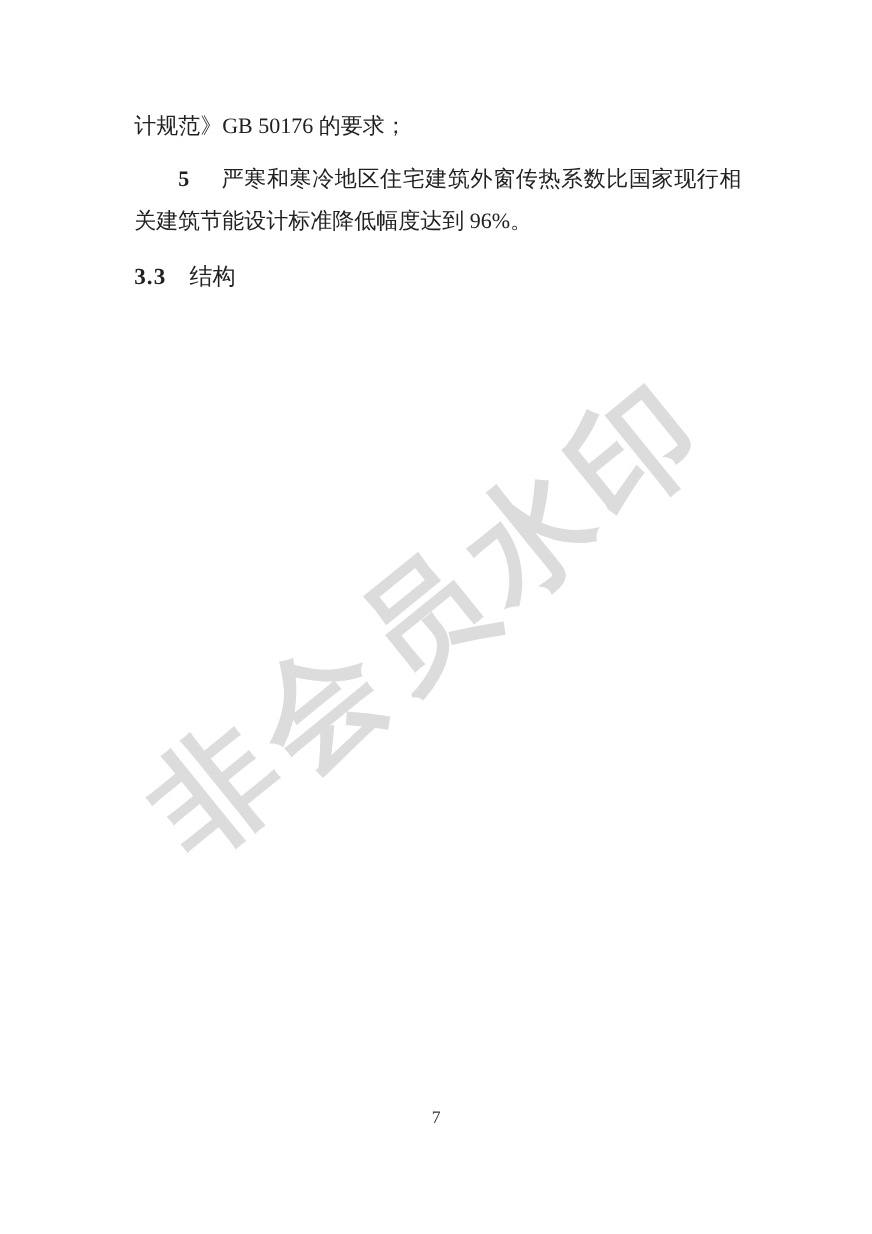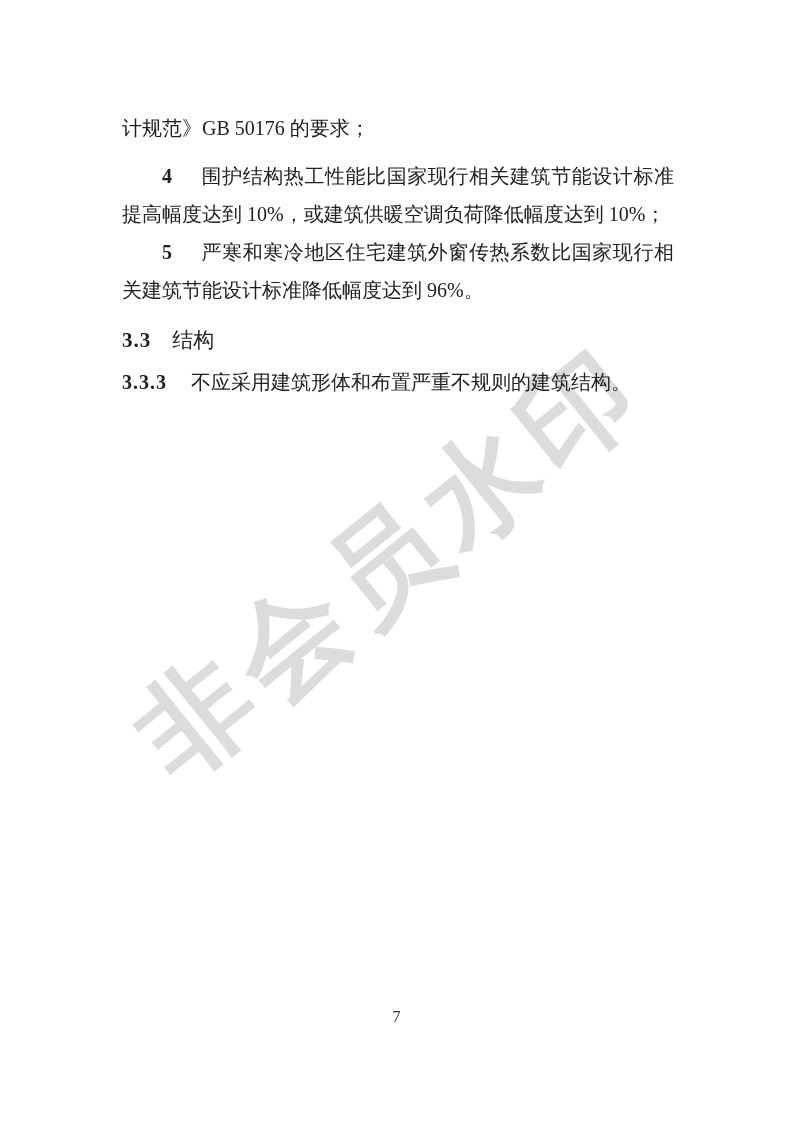--- a/index.html
+++ b/index.html
@@ -25,21 +25,21 @@
     font-weight: bold;
     font-size: 112px;
     letter-spacing: 10px;
     color: #dcdcdc;
     white-space: nowrap;
     z-index: 0;
     user-select: none;
   }
   .content {
     position: absolute;
-    top: 109px;
+    top: 96px;
     left: 122px;
     width: 552px;
     z-index: 1;
   }
   .content p, .content h2 {
     margin: 0;
     font-size: 20px;
     line-height: 38px;
     text-align: justify;
     font-weight: normal;
@@ -87,31 +87,29 @@
 <body>
 
 <div class="page">
 
   <div class="watermark">非会员水印</div>
 
   <div class="content">
 
     <p class="cont">计规范》GB 50176 的要求；</p>
 
-    <p class="item"><b class="num">4</b><span>围护结构热工性能比国家现行相关建筑节能设计标准提高幅度达到 10%，或建筑供暖空调负荷降低幅度达到 10%；</span></p>
 
     <p class="item"><b class="num">5</b><span>严寒和寒冷地区住宅建筑外窗传热系数比国家现行相关建筑节能设计标准降低幅度达到 96%。</span></p>
 
 
 
     <h2 class="heading"><b>3.3</b><span>结构</span></h2>
 
 
 
-    <p class="clause"><b class="num">3.3.3</b><span>不应采用建筑形体和布置严重不规则的建筑结构。</span></p>
 
 
 
   </div>
 
   <div class="page-number">7</div>
 
 </div>
 
 </body></html>

